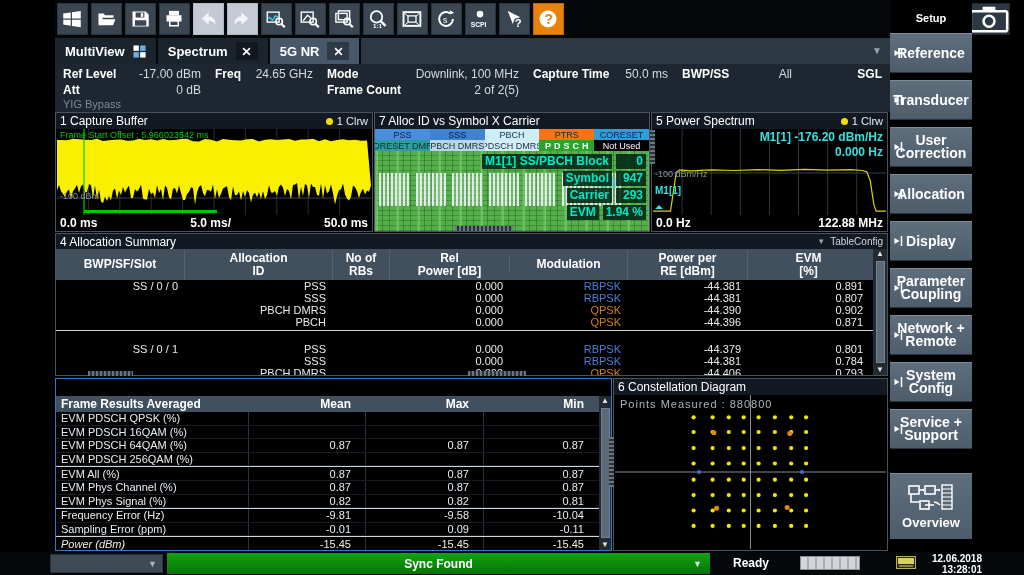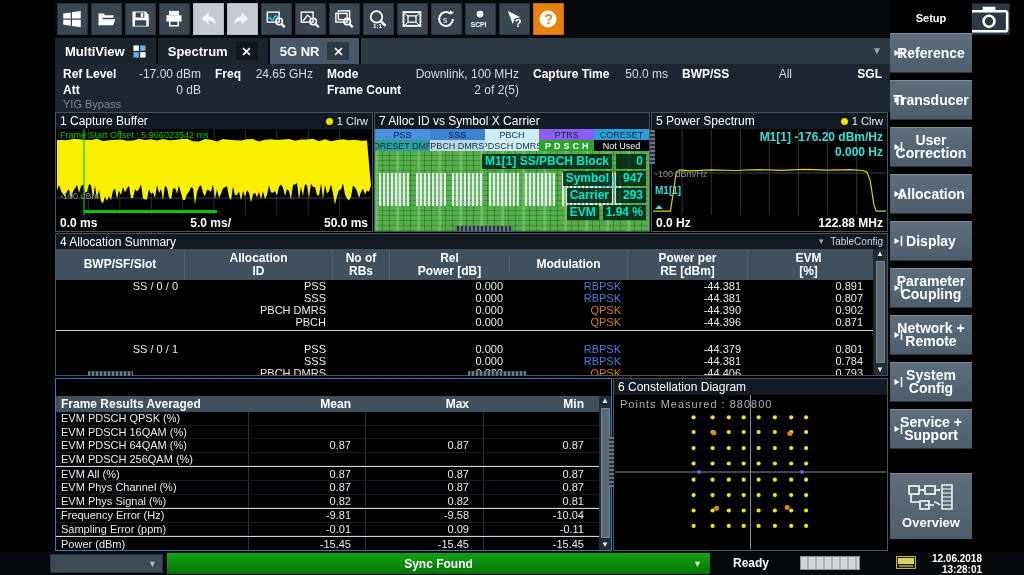--- a/index.html
+++ b/index.html
@@ -324,21 +324,21 @@
   </div>
 
   <div class="win" style="left:374px;top:112px;width:276px;height:120px;">
     <div class="win-title">
       <span class="ttl">7 Alloc ID vs Symbol X Carrier</span>
     </div>
     <div class="legend" style="margin-top:0;" id="legend1">
         <div style="background: rgb(74, 143, 221); color: rgb(10, 28, 68);">PSS</div>
         <div style="background: rgb(62, 131, 207); color: rgb(10, 28, 68);">SSS</div>
         <div style="background: rgb(205, 238, 249); color: rgb(16, 50, 74);">PBCH</div>
-        <div style="background: #8b5cf6; color: rgb(8, 48, 48);">PTRS</div>
+        <div style="background: #f97316; color: rgb(8, 48, 48);">PTRS</div>
         <div style="background: rgb(45, 159, 216); color: rgb(10, 36, 72);">CORESET</div>
       </div>
     <div class="legend" id="legend2">
         <div style="background: rgb(47, 157, 157); color: rgb(10, 48, 48);">CORESET DMRS</div>
         <div style="background: rgb(184, 214, 230); color: rgb(16, 50, 74);">PBCH DMRS</div>
         <div style="background: rgb(212, 238, 242); color: rgb(16, 50, 74);">PDSCH DMRS</div>
         <div style="background: rgb(42, 164, 42); color: rgb(255, 255, 255);">
           <span style="margin: 0px 1.5px; font-weight: bold;">P</span>
           <span style="margin: 0px 1.5px; font-weight: bold;">D</span>
           <span style="margin: 0px 1.5px; font-weight: bold;">S</span>
@@ -564,21 +564,21 @@
           <div style="text-align: right; padding: 0px 14px 0px 0px; border-left: 1px solid rgb(42, 51, 60); height: 100%; display: flex; align-items: center; justify-content: flex-end;">-10.04</div>
         </div>
         <div class="trow" style="grid-template-columns: 192px 117px 118px 115px; height: 13.6px; border-bottom: 1px solid rgb(21, 28, 36);">
           <div style="text-align: left; padding: 0px 0px 0px 5px; height: 100%; display: flex; align-items: center; justify-content: flex-start;">Sampling Error (ppm)</div>
           <div style="text-align: right; padding: 0px 14px 0px 0px; border-left: 1px solid rgb(42, 51, 60); height: 100%; display: flex; align-items: center; justify-content: flex-end;">-0.01</div>
           <div style="text-align: right; padding: 0px 14px 0px 0px; border-left: 1px solid rgb(42, 51, 60); height: 100%; display: flex; align-items: center; justify-content: flex-end;">0.09</div>
           <div style="text-align: right; padding: 0px 14px 0px 0px; border-left: 1px solid rgb(42, 51, 60); height: 100%; display: flex; align-items: center; justify-content: flex-end;">-0.11</div>
         </div>
         <div class="sepline"></div>
         <div class="trow" style="grid-template-columns: 192px 117px 118px 115px; height: 13.6px; border-bottom: 1px solid rgb(21, 28, 36);">
-          <div style="text-align: right; padding: 0px 0px 0px 5px; height: 100%; display: flex; align-items: center; justify-content: flex-start;">Power (dBm)</div>
+          <div style="text-align: right; padding: 0px 0px 0px 5px; height: 100%; display: flex; align-items: center; justify-content: flex-start; font-style: italic;">Power (dBm)</div>
           <div style="text-align: right; padding: 0px 14px 0px 0px; border-left: 1px solid rgb(42, 51, 60); height: 100%; display: flex; align-items: center; justify-content: flex-end;">-15.45</div>
           <div style="text-align: right; padding: 0px 14px 0px 0px; border-left: 1px solid rgb(42, 51, 60); height: 100%; display: flex; align-items: center; justify-content: flex-end;">-15.45</div>
           <div style="text-align: right; padding: 0px 14px 0px 0px; border-left: 1px solid rgb(42, 51, 60); height: 100%; display: flex; align-items: center; justify-content: flex-end;">-15.45</div>
         </div>
       </div>
     <div class="scrollv" style="width:12px;top:17px;">
       <span class="arr">▲</span>
       <span class="thumb"></span>
       <span class="arr">▼</span>
     </div>

